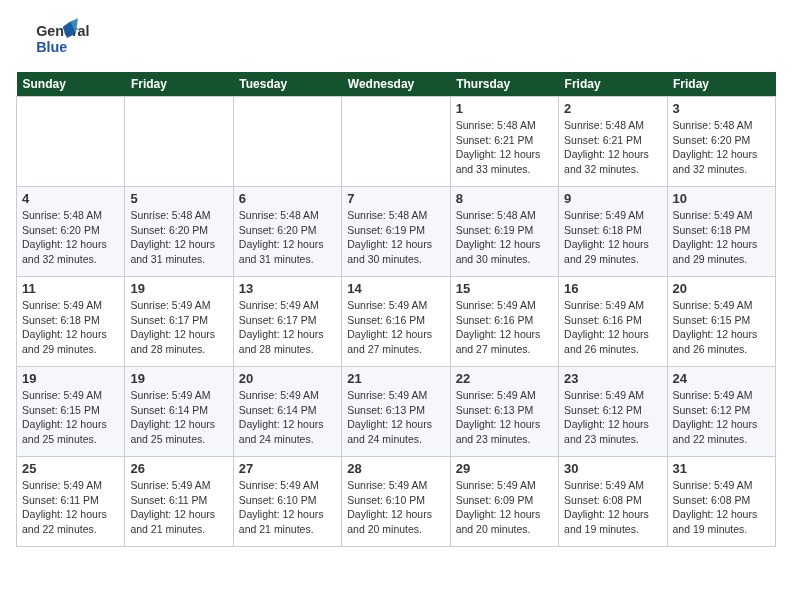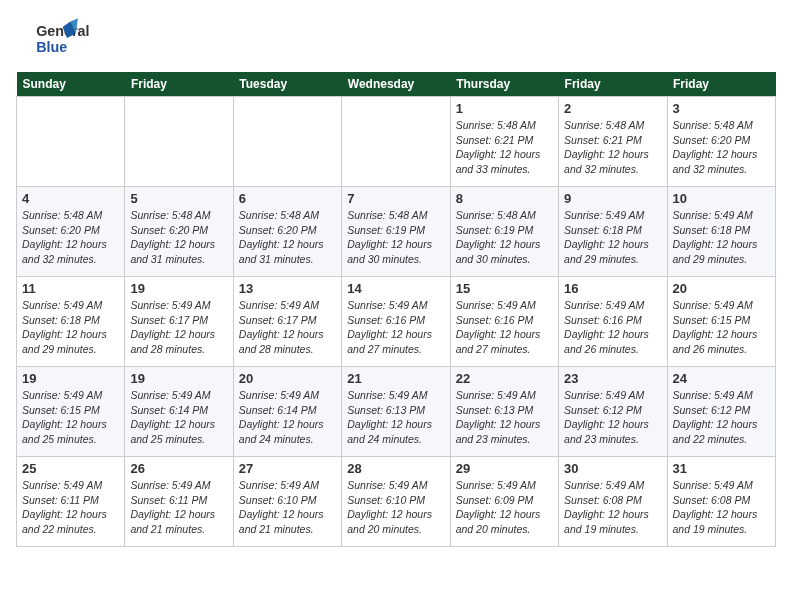--- a/index.html
+++ b/index.html
@@ -56,21 +56,20 @@
       font-size: 13px;
       font-weight: bold;
       color: #333;
       display: block;
       margin-bottom: 2px;
     }
     .day-info {
       color: #333;
       font-size: 10.5px;
       line-height: 1.4;
-      font-style: italic;
     }
     .empty { background: #f9f9f9; }
     tr:nth-child(odd) td { background: #fff; }
     tr:nth-child(even) td { background: #f5f7fb; }
     thead tr th { background: #14532d; }
   </style>
 </head>
 <body>
 
 <div class="header">

